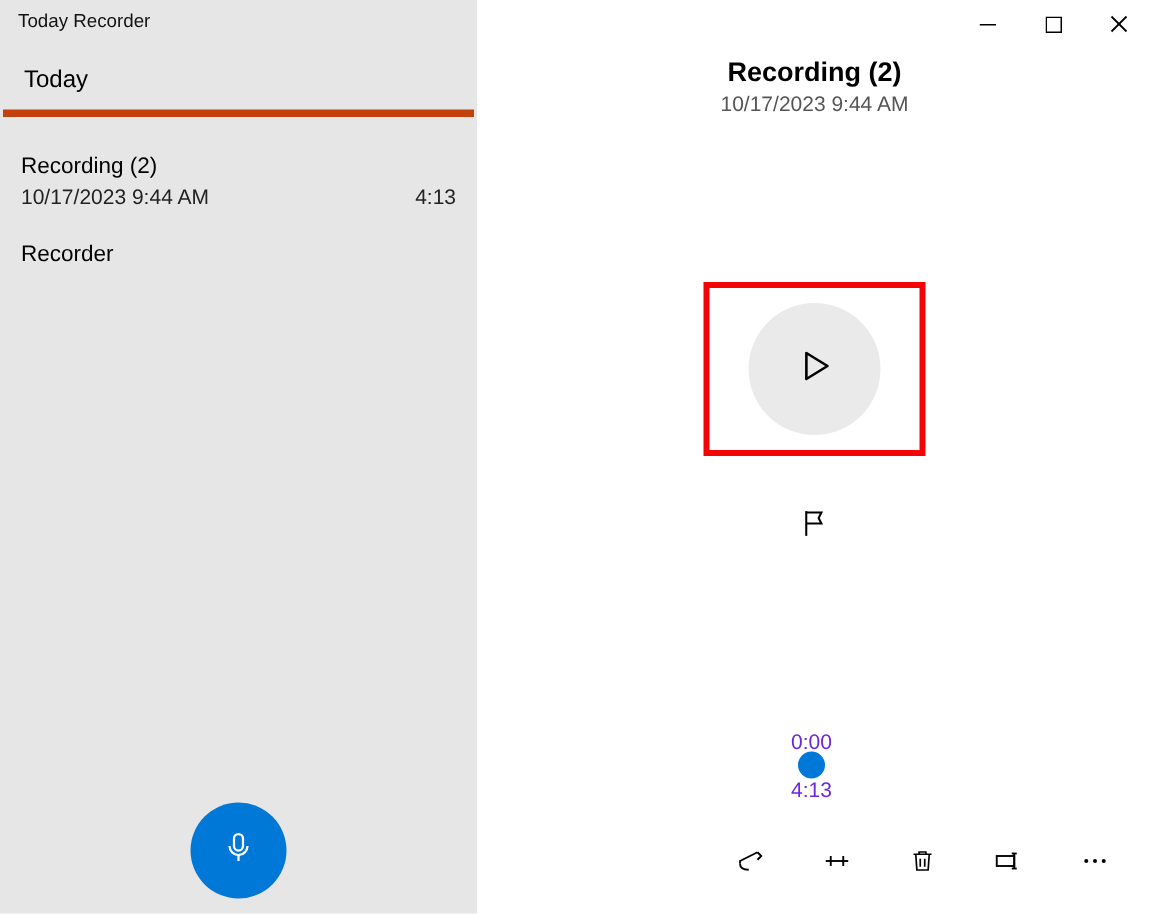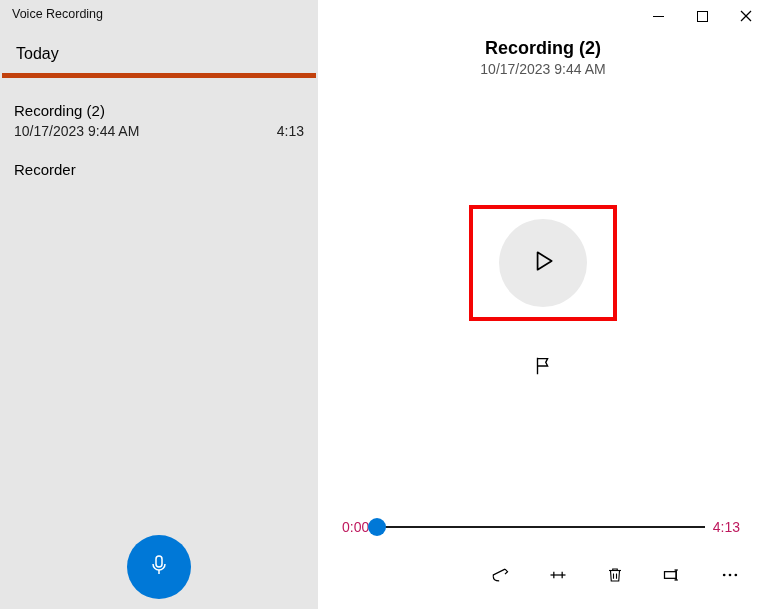--- a/index.html
+++ b/index.html
@@ -124,22 +124,23 @@
     }
     .flag-button {
       cursor: pointer;
     }
     .timeline {
       padding: 0 28px 0 24px;
       display: flex;
       align-items: center;
       gap: 8px;
       font-size: 14px;
-      color: #be185d;
+      color: #6d28d9;
       margin-bottom: 30px;
+      flex-direction: column;
     }
     .track {
       flex: 1;
       height: 2px;
       background: #1b1b1b;
       position: relative;
     }
     .thumb {
       position: absolute;
       left: 0;
@@ -156,21 +157,21 @@
       gap: 38px;
       padding: 0 28px 20px 0;
       align-items: center;
     }
     .tool-btn { cursor: pointer; color:#000; display:flex; align-items:center; justify-content:center;}
   </style>
 </head>
 <body>
 
 <div class="sidebar">
-  <div class="app-title">Voice Recording</div>
+  <div class="app-title">Today Recorder</div>
   <div class="section-header">Today</div>
   <div class="recordings">
     <div class="recording-item">
       <div class="recording-title">Recording (2)</div>
       <div class="recording-row2">
         <span>10/17/2023 9:44 AM</span>
         <span>4:13</span>
       </div>
     </div>
     <div class="recording-item">

